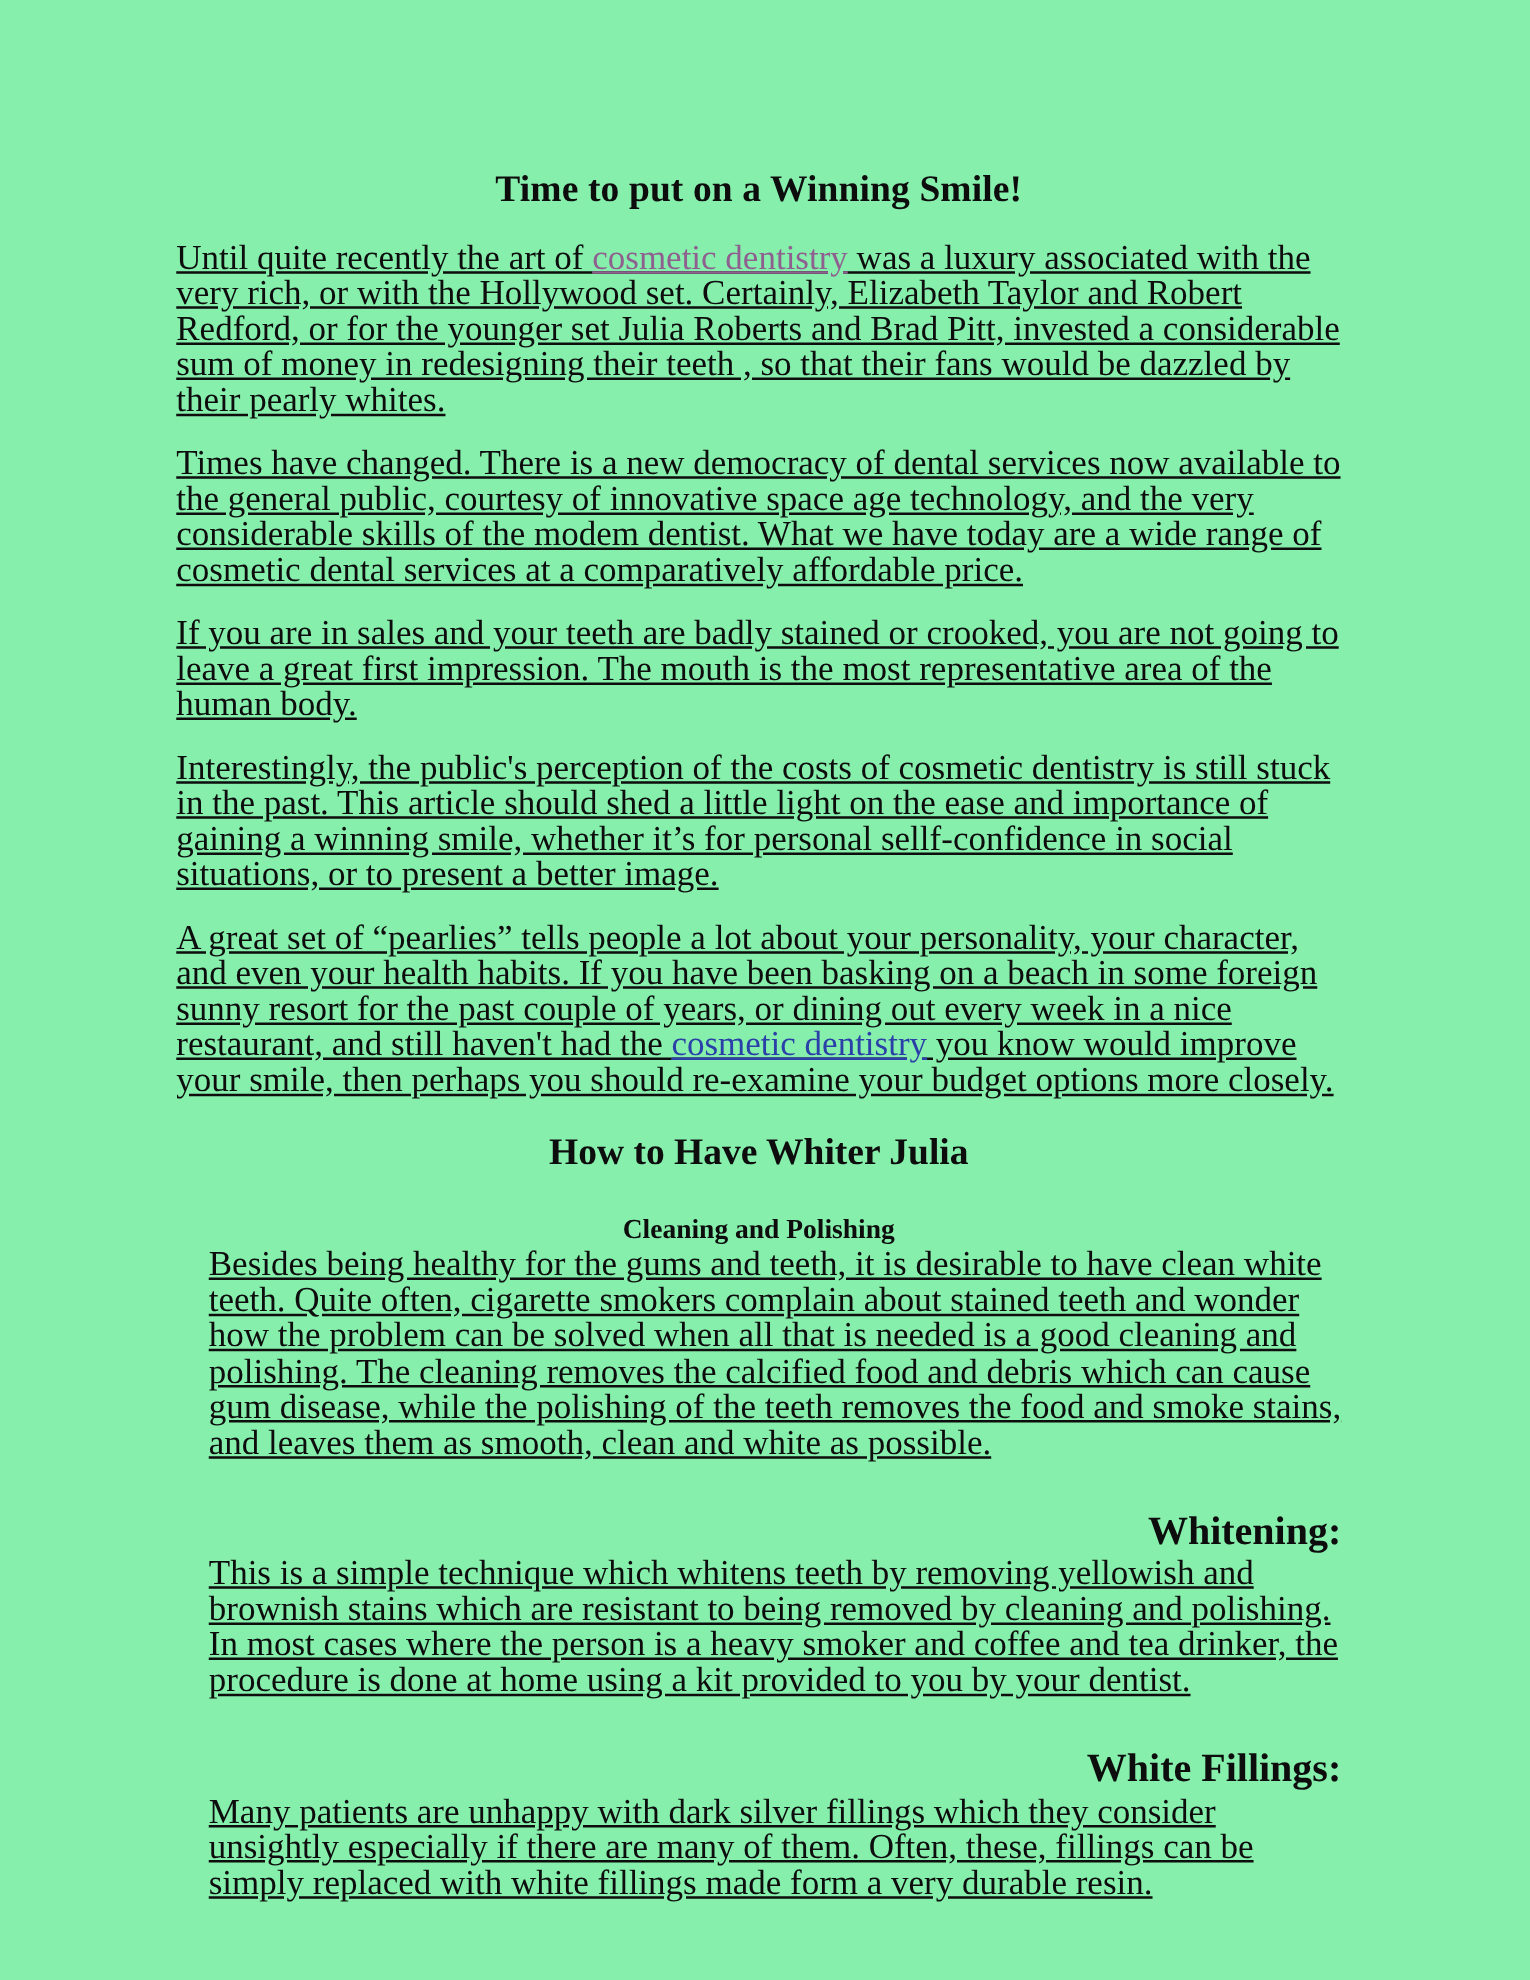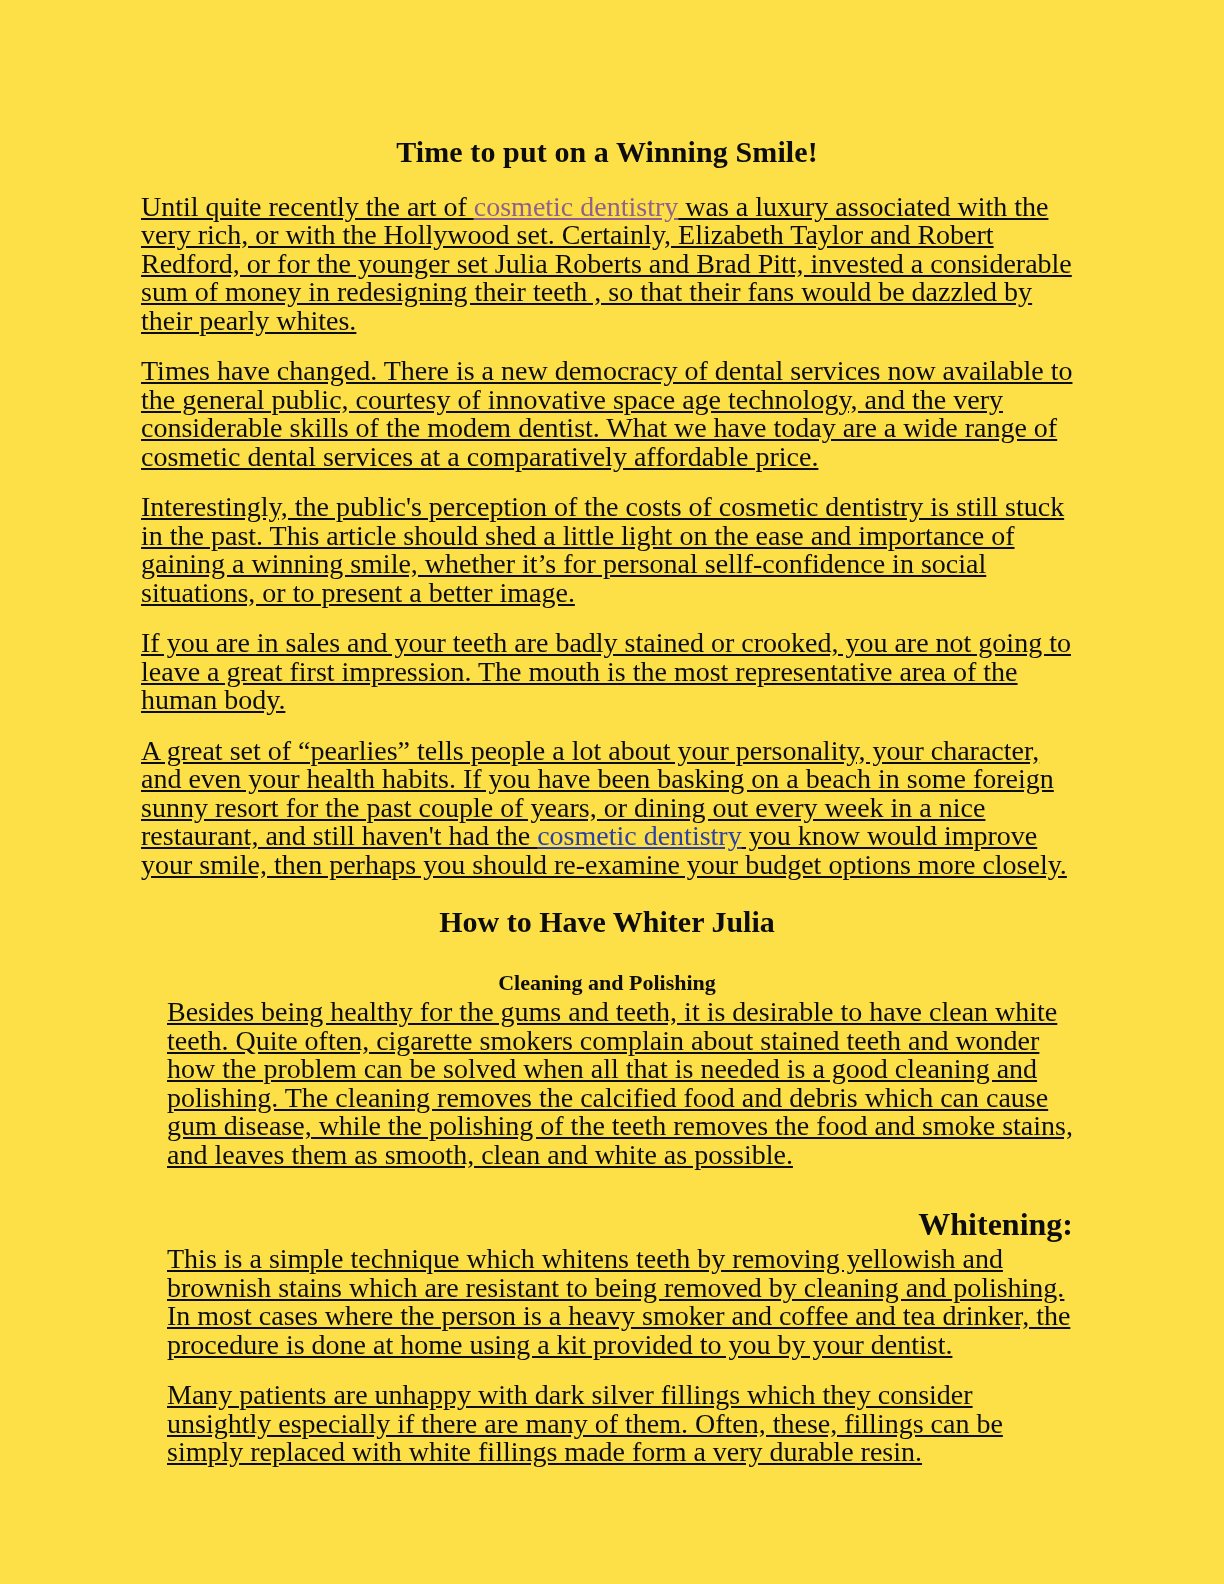--- a/index.html
+++ b/index.html
@@ -9,21 +9,21 @@
     background: #ffffff;
   }
   body {
     font-family: "Liberation Serif", "DejaVu Serif", serif;
     color: #0d0d0d;
   }
   .page {
     position: relative;
     width: 1224px;
     height: 1584px;
-    background: #fde047;
+    background: #86efac;
     margin: 0 auto;
     overflow: hidden;
     box-sizing: border-box;
   }
   .content {
     position: absolute;
     left: 141px;
     top: 133px;
     width: 932px;
   }
@@ -91,30 +91,31 @@
 
 <div class="page">
   <div class="content">
 
     <h1 class="doc-title">Time to put on a Winning Smile!</h1>
 
     <p class="para"><span>Until quite recently the art of </span><a href="#" class="link link-visited">cosmetic dentistry</a><span> was a luxury associated with the very rich, or with the Hollywood set. Certainly, Elizabeth Taylor and Robert Redford, or for the younger set Julia Roberts and Brad Pitt, invested a considerable sum of money in redesigning their teeth , so that their fans would be dazzled by their pearly whites.</span></p>
 
     <p class="para">Times have changed. There is a new democracy of dental services now available to the general public, courtesy of innovative space age technology, and the very considerable skills of the modem dentist. What we have today are a wide range of cosmetic dental services at a comparatively affordable price.</p>
 
+    <p class="para">If you are in sales and your teeth are badly stained or crooked, you are not going to leave a great first impression. The mouth is the most representative area of the human body.</p>
+
     <p class="para">Interestingly, the public's perception of the costs of cosmetic dentistry is still stuck in the past. This article should shed a little light on the ease and importance of gaining a winning smile, whether it’s for personal sellf-confidence in social situations, or to present a better image.</p>
-
-    <p class="para">If you are in sales and your teeth are badly stained or crooked, you are not going to leave a great first impression. The mouth is the most representative area of the human body.</p>
 
     <p class="para tight"><span>A great set of “pearlies” tells people a lot about your personality, your character, and even your health habits. If you have been basking on a beach in some foreign sunny resort for the past couple of years, or dining out every week in a nice restaurant, and still haven't had the </span><a href="#" class="link link-unvisited">cosmetic dentistry</a><span> you know would improve your smile, then perhaps you should re-examine your budget options more closely.</span></p>
 
     <h2 class="section-title">How to Have Whiter Julia</h2>
 
     <h3 class="sub-heading">Cleaning and Polishing</h3>
     <p class="para after-heading">Besides being healthy for the gums and teeth, it is desirable to have clean white teeth. Quite often, cigarette smokers complain about stained teeth and wonder how the problem can be solved when all that is needed is a good cleaning and polishing. The cleaning removes the calcified food and debris which can cause gum disease, while the polishing of the teeth removes the food and smoke stains, and leaves them as smooth, clean and white as possible.</p>
 
     <h2 class="big-heading">Whitening:</h2>
     <p class="para after-heading">This is a simple technique which whitens teeth by removing yellowish and brownish stains which are resistant to being removed by cleaning and polishing. In most cases where the person is a heavy smoker and coffee and tea drinker, the procedure is done at home using a kit provided to you by your dentist.</p>
 
+    <h2 class="big-heading">White Fillings:</h2>
     <p class="para after-heading tight">Many patients are unhappy with dark silver fillings which they consider unsightly especially if there are many of them. Often, these, fillings can be simply replaced with white fillings made form a very durable resin.</p>
 
   </div>
 </div>
 
 </body></html>

